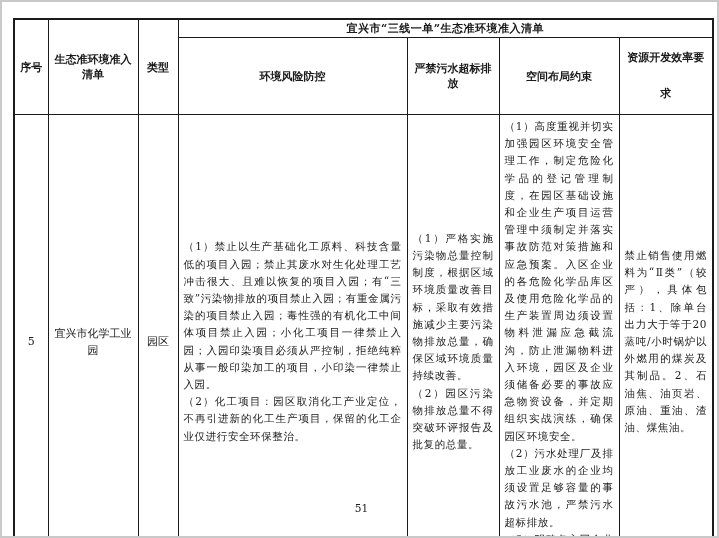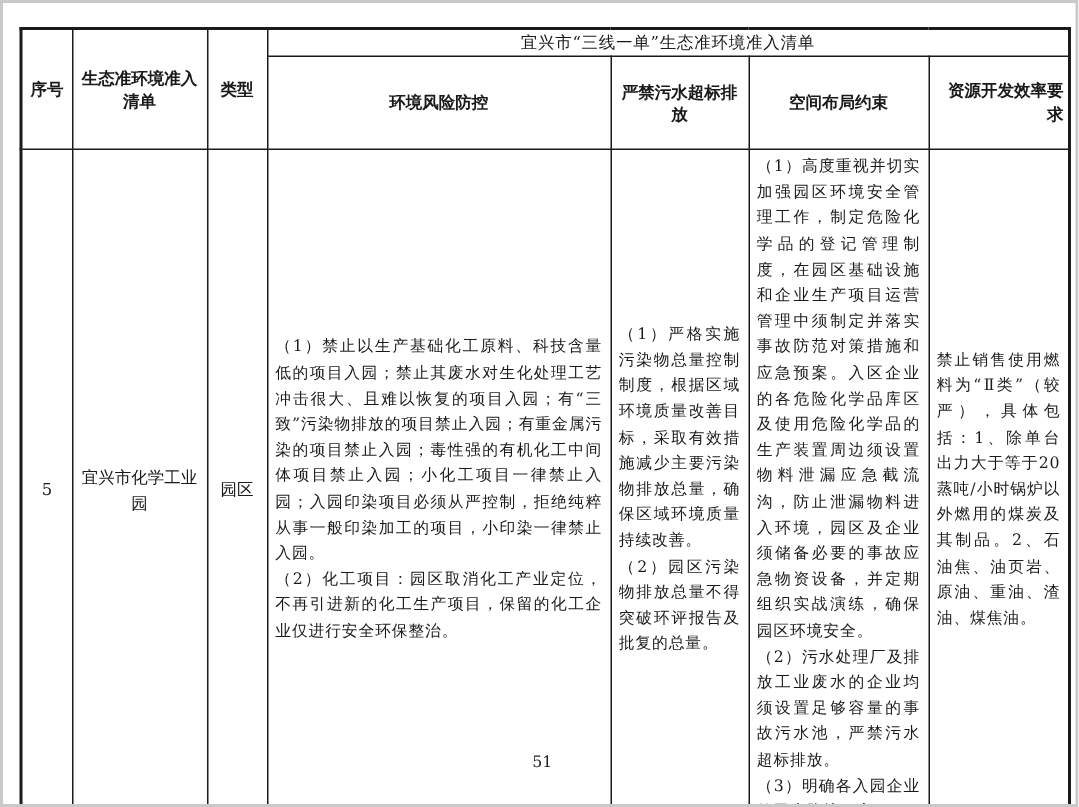--- a/index.html
+++ b/index.html
@@ -32,27 +32,27 @@
   table.doc-table { border: 2px solid #1b1b1b; }
   th.hdr {
     font-size: 11px;
     font-weight: bold;
     text-align: center;
     line-height: 15px;
     padding: 2px 3px;
   }
   th.span-title {
     font-size: 11px;
-    font-weight: normal;
+    font-weight: bold;
     text-align: center;
     height: 17px;
     padding: 1px 2px;
     letter-spacing: 0.5px;
   }
-  th.tall-hdr { line-height: 16px; text-align: right; }
+  th.tall-hdr { line-height: 36px; }
   td.cell-serial, td.cell-type {
     font-size: 11px;
     text-align: center;
   }
   td.cell-name {
     font-size: 11px;
     text-align: center;
     line-height: 17px;
     padding: 2px 6px;
   }

